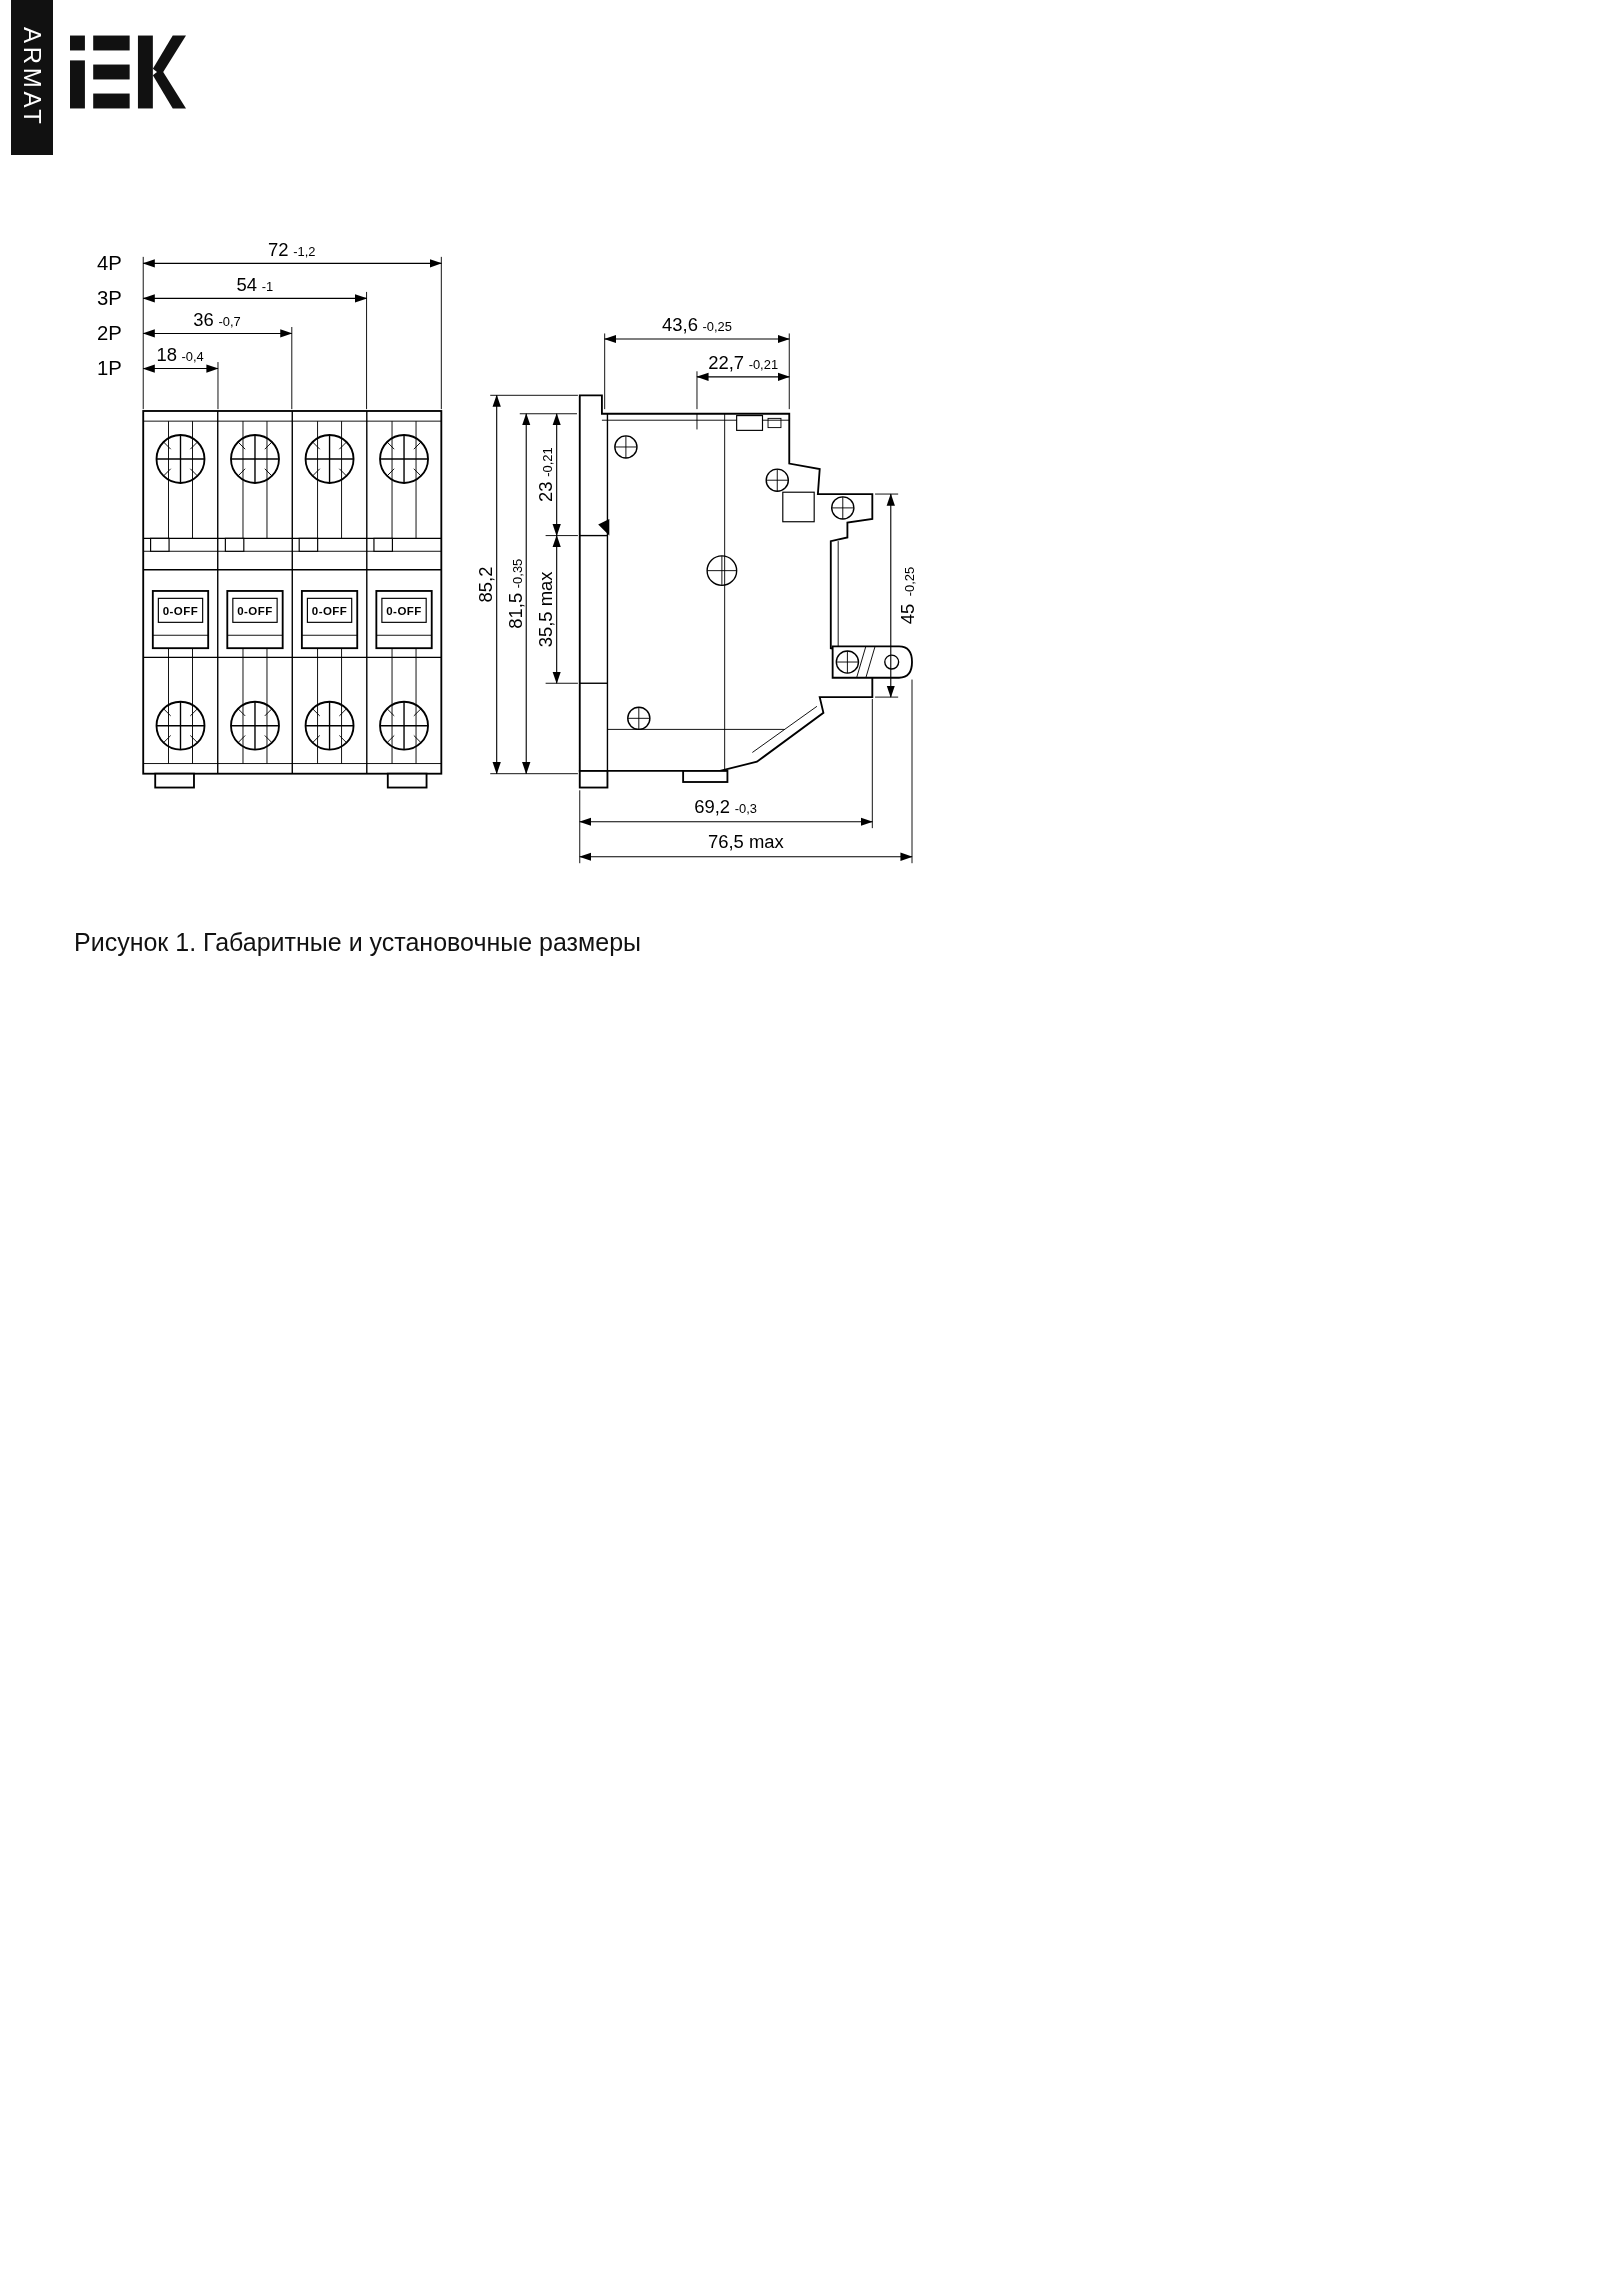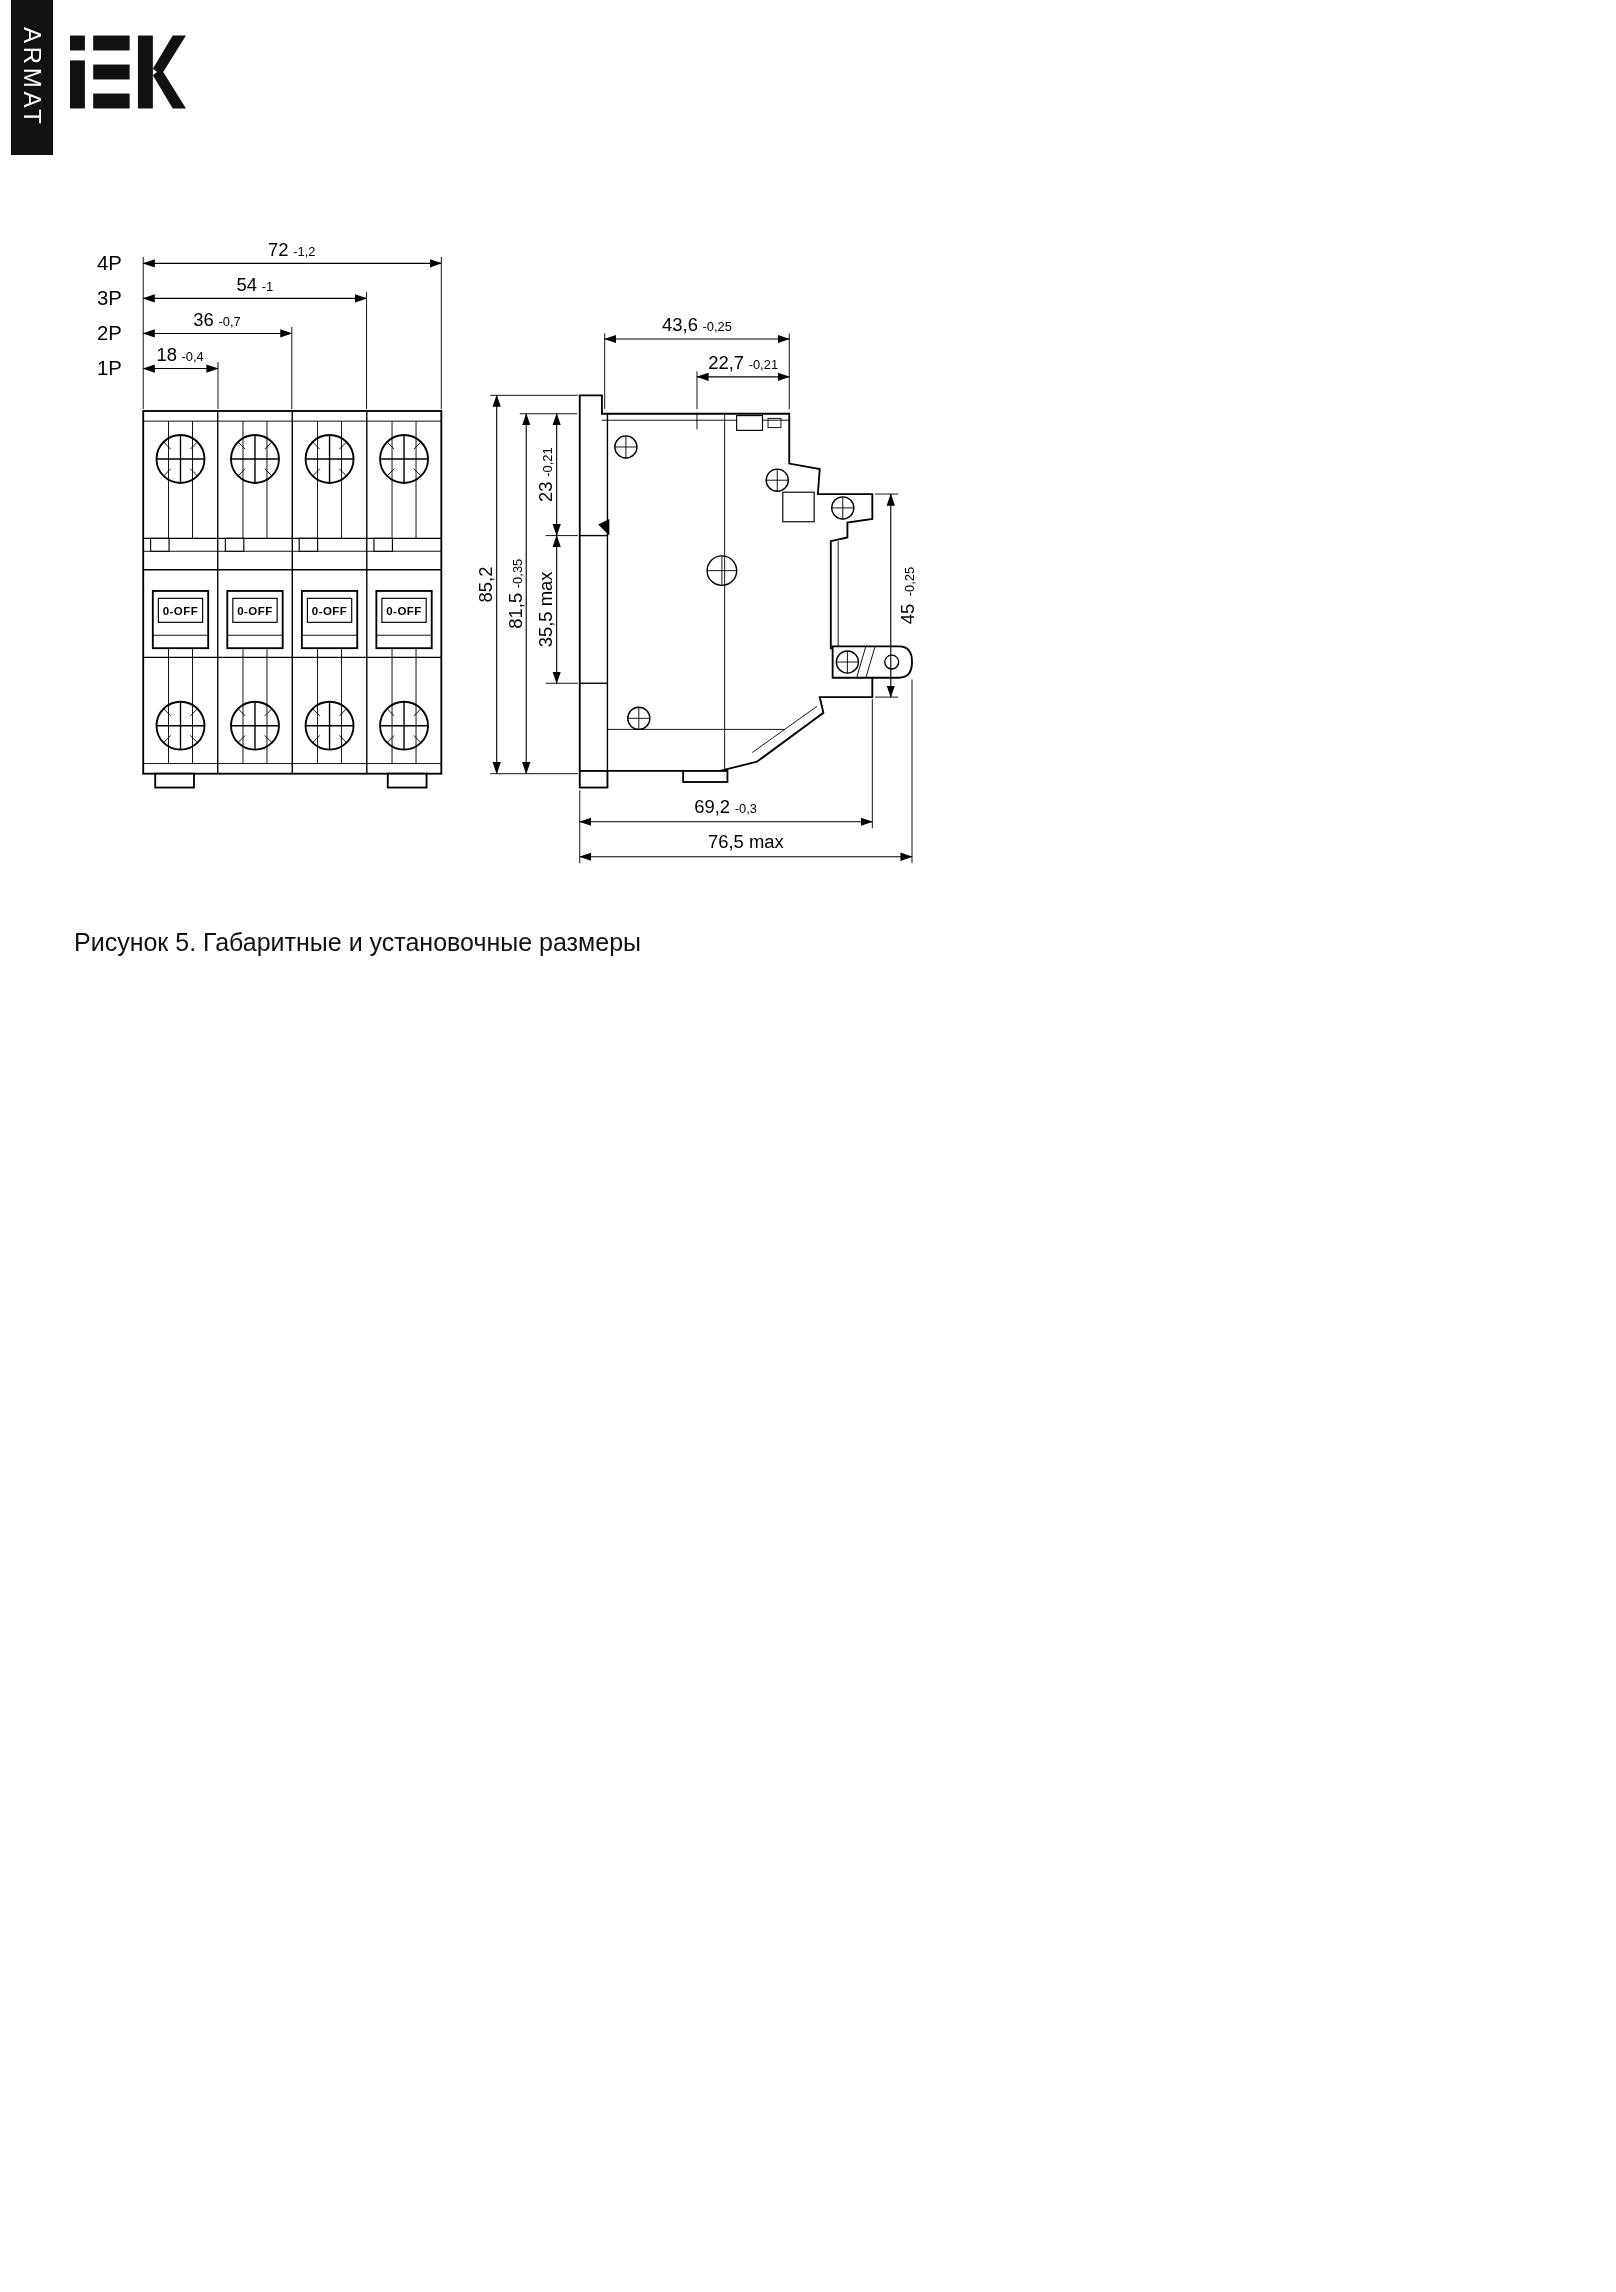--- a/index.html
+++ b/index.html
@@ -260,16 +260,16 @@
       <text class="dim" transform="rotate(-90 518 410)" x="518" y="410" text-anchor="middle"><tspan>35,5 max</tspan></text>
       <text class="dim" transform="rotate(-90 485 393)" x="485" y="393" text-anchor="middle"><tspan>81,5</tspan><tspan class="tol" dx="5">-0,35</tspan></text>
       <text class="dim" transform="rotate(-90 453 383)" x="453" y="383" text-anchor="middle"><tspan>85,2</tspan></text>
       <text class="dim" transform="rotate(-90 910 395)" x="910" y="395" text-anchor="middle"><tspan>45</tspan><tspan class="tol" dx="8">-0,25</tspan></text>
 
       <text class="dim" x="706" y="631" text-anchor="middle"><tspan>69,2</tspan><tspan class="tol" dx="5">-0,3</tspan></text>
       <text class="dim" x="728" y="669" text-anchor="middle"><tspan>76,5 max</tspan></text>
     </g>
   </svg>
 
-  <div class="caption">Рисунок 5. Габаритные и установочные размеры</div>
+  <div class="caption">Рисунок 1. Габаритные и установочные размеры</div>
 
 </div>
 
 
 </body></html>

